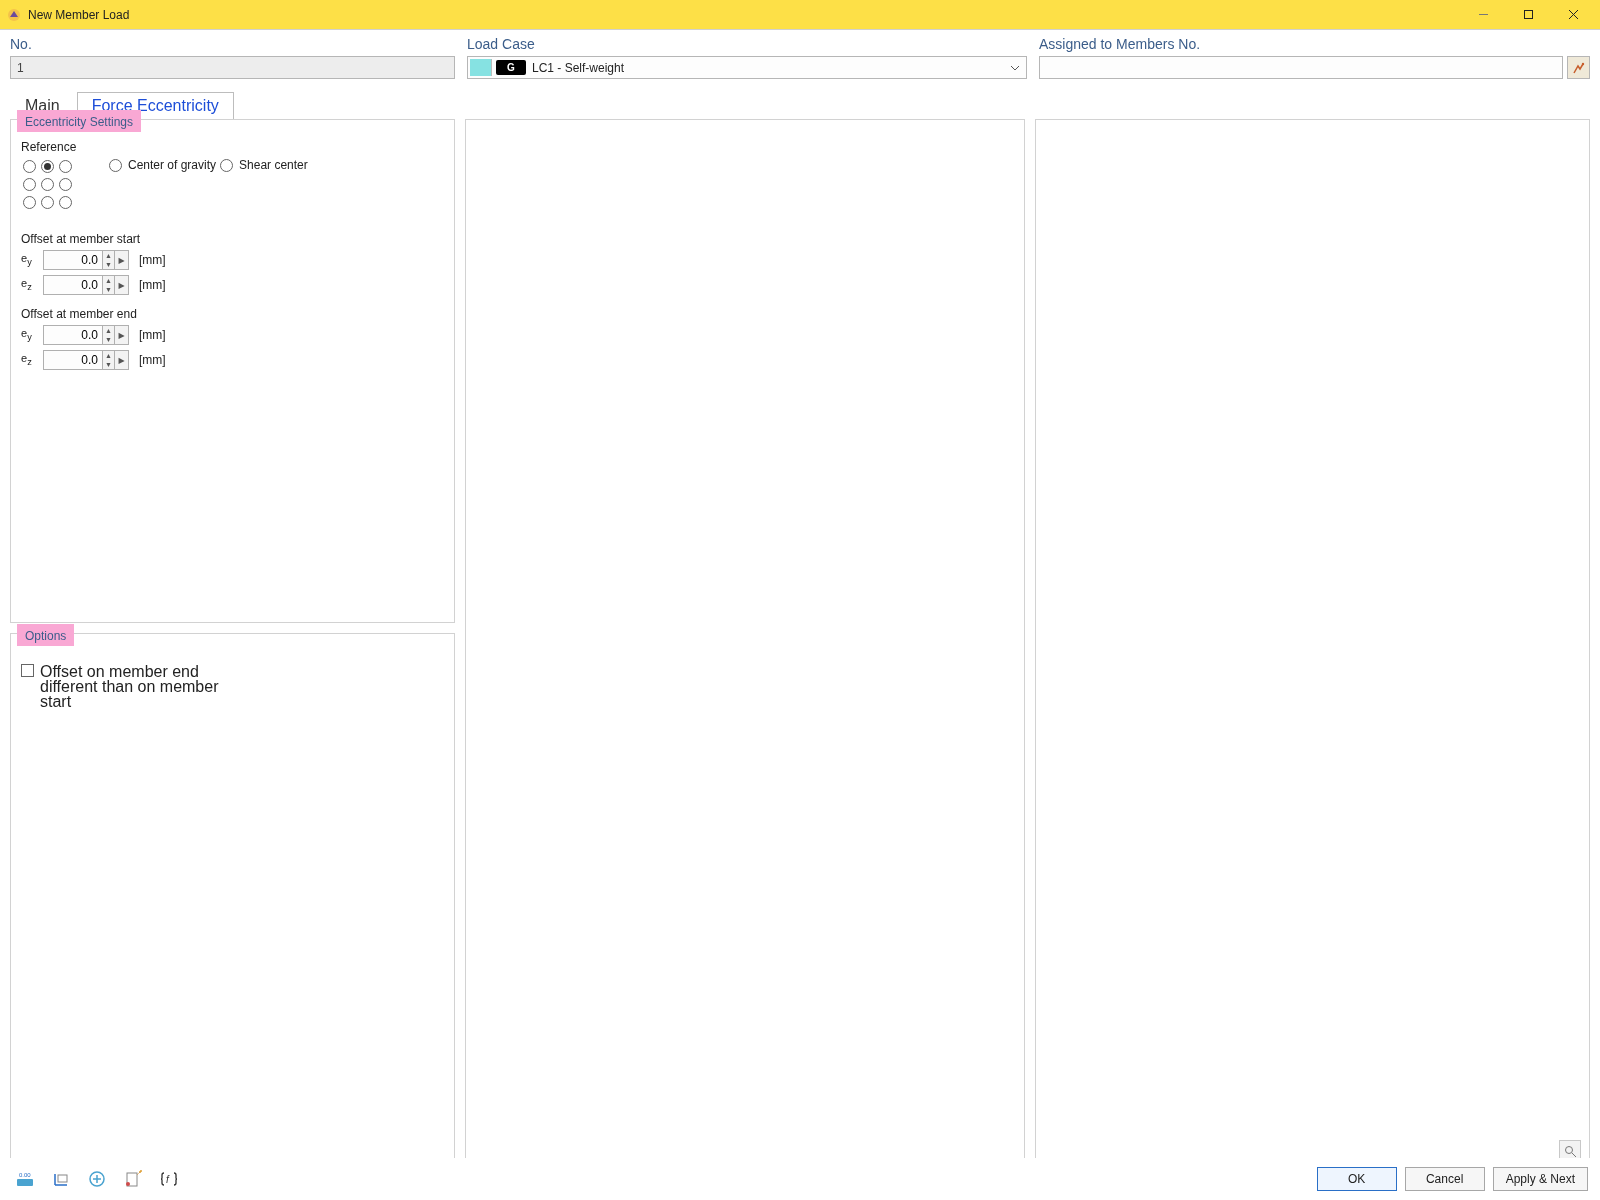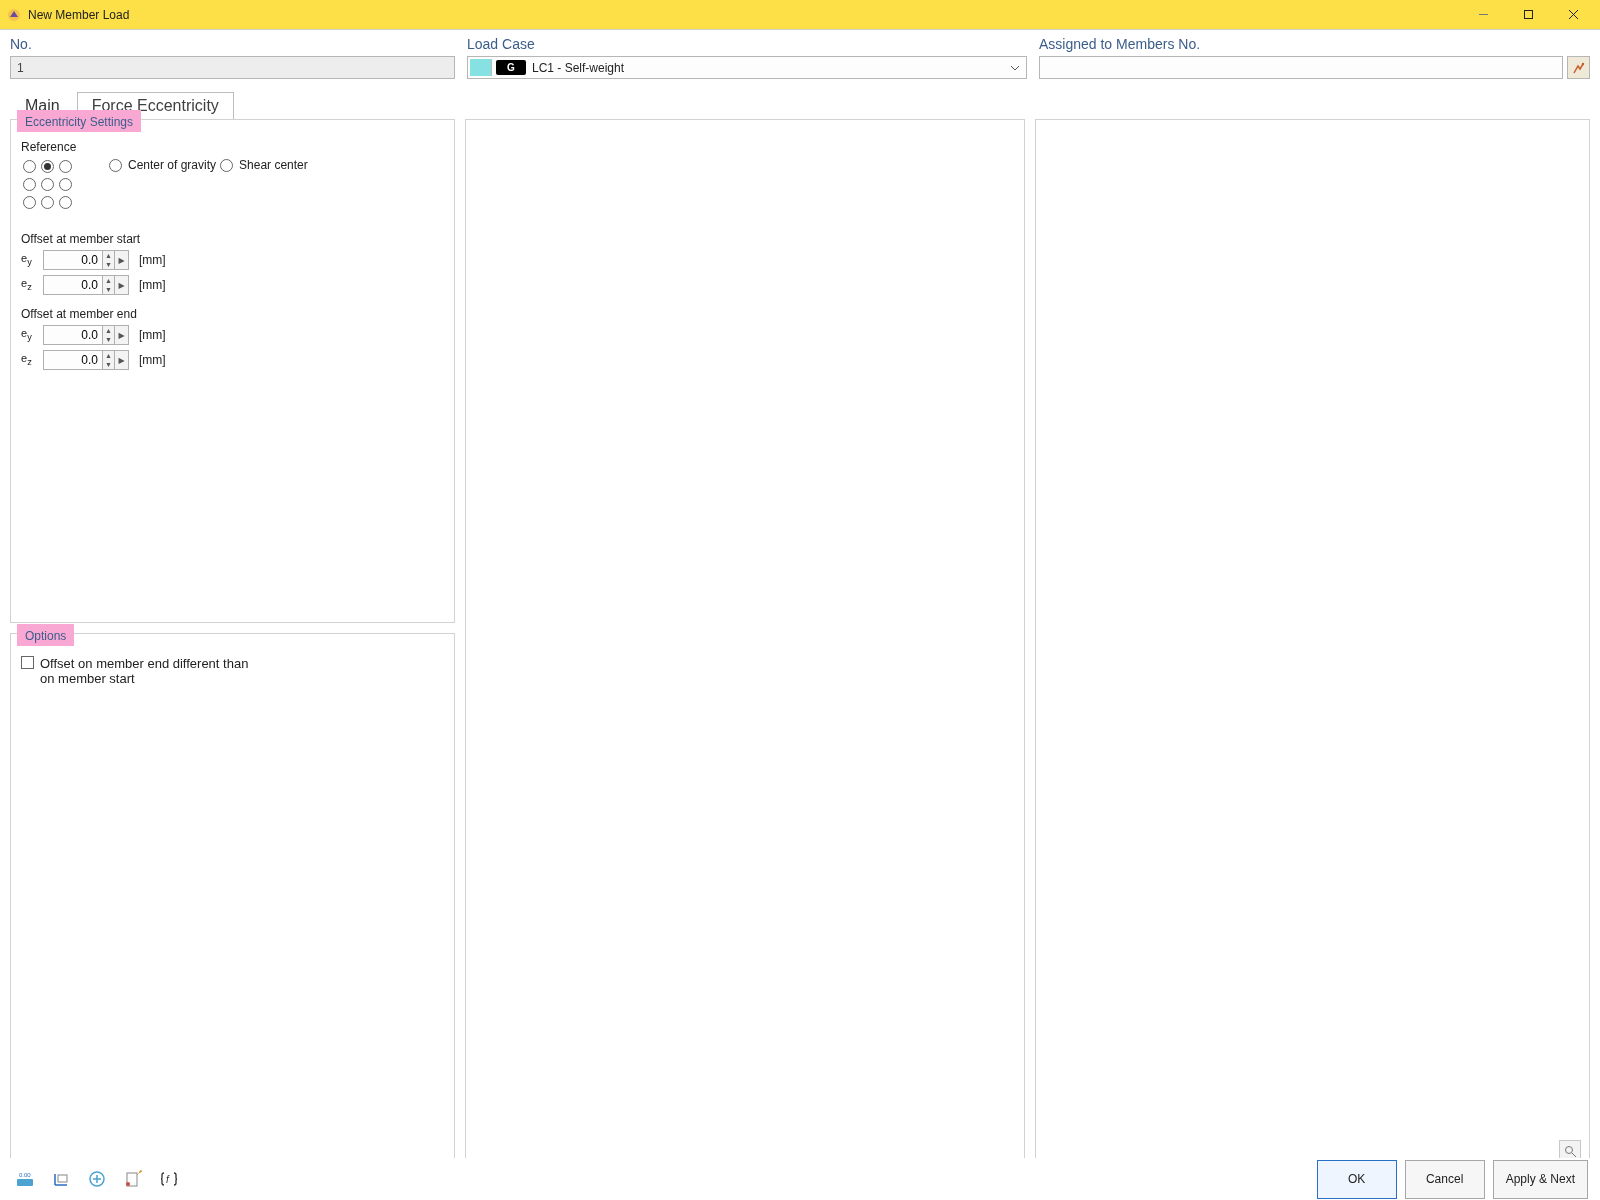--- a/index.html
+++ b/index.html
@@ -99,21 +99,21 @@
   font-size:16px;
   color:#444;
   background:#e6e6e6;
   border:1px solid #cfcfcf;
   border-bottom:none;
   margin-right:2px;
 }
 .tab.active {
   background:#fff;
   border-color:#bdbdbd;
-  color:#404040;
+  color:#1d4ed8;
 }
 .tab.inactive { border-color:transparent; background:transparent; color:#333; }
 .panels {
   display:flex;
   gap:10px;
   margin: 0 10px;
   height: 1052px;
 }
 .panel-left { width:445px; display:flex; flex-direction:column; gap:10px; }
 .panel-mid  { width:560px; }
@@ -194,40 +194,40 @@
 }
 .arrow-btn {
   width:14px; height:20px;
   border:1px solid #b0b0b0; border-left:none;
   background:#f3f3f3;
   display:flex; align-items:center; justify-content:center;
   font-size:8px; color:#555;
 }
 .unit { margin-left:6px; font-size:12px; }
 .chk { width:13px;height:13px; border:1px solid #666; display:inline-block; }
-.opt-row { display:flex; align-items:flex-start; gap:6px; font-size:13px; line-height:15px; margin-top:8px; }
+.opt-row { display:flex; align-items:flex-start; gap:6px; font-size:16px; line-height:15px; margin-top:16px; }
 .footer {
   position:absolute;
   left:0; right:0; bottom:0;
   height:42px;
   border-top:0;
   background:#fff;
   display:flex;
   align-items:center;
   padding:0 12px;
 }
 .footer-left { display:flex; gap:10px; }
 .footer-icon {
   width:26px; height:26px;
   display:flex; align-items:center; justify-content:center;
   border-radius:2px;
 }
 .footer-right { margin-left:auto; display:flex; gap:8px; }
 .btn {
-  height:39px;
+  height:24px;
   min-width:80px;
   padding:4px 12px;
   border:1px solid #a7a7a7;
   background:#f6f6f6;
   font-size:12px;
   display:flex; align-items:center; justify-content:center;
 }
 .btn.primary { border:1px solid #2a6fc7; background:#eef5fe; }
 .corner-btn {
   position:absolute;

